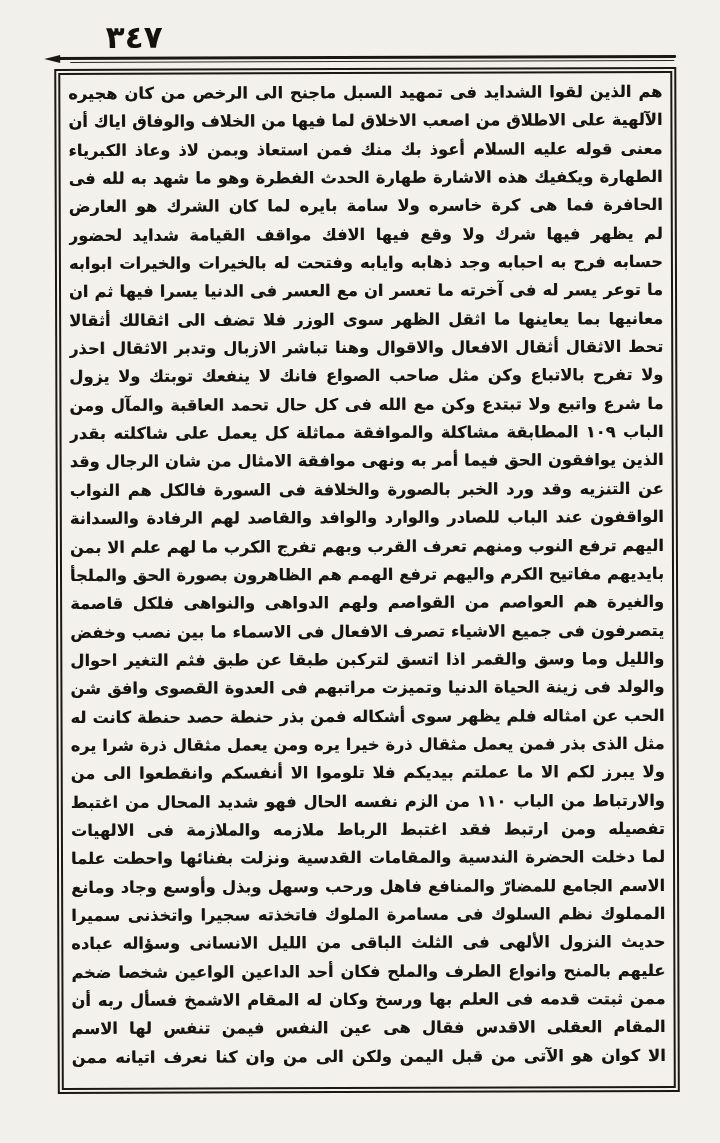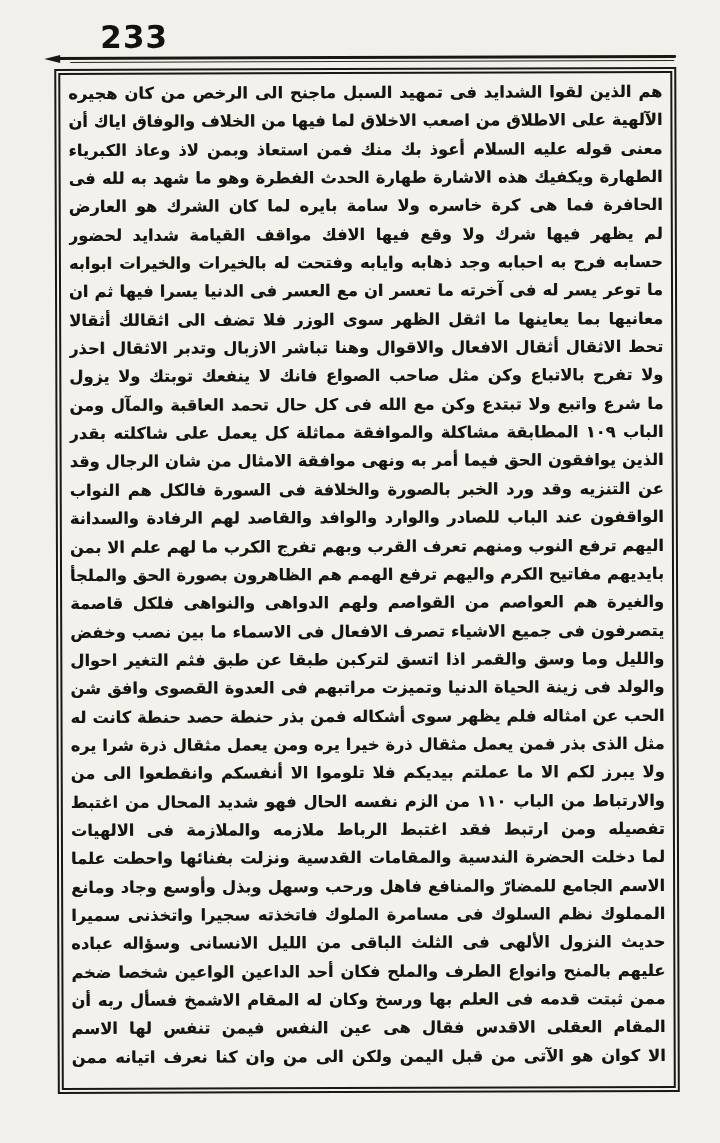--- a/index.html
+++ b/index.html
@@ -51,21 +51,21 @@
   
   .line::after{content:"";display:inline-block;width:100%;}
   .line{white-space:normal;}
 </style>
 </head>
 <body>
 
 <div class="paper">
   <div class="scan-tilt">
 
-    <div class="page-number">233</div>
+    <div class="page-number">٣٤٧</div>
 
     <div class="head-rule">
       <span class="tip"></span>
       <span class="rule-thick"></span>
       <span class="rule-thin"></span>
     </div>
 
     <div class="frame">
       <div class="frame-inner">
         <div class="text-block" dir="rtl" lang="ar">

